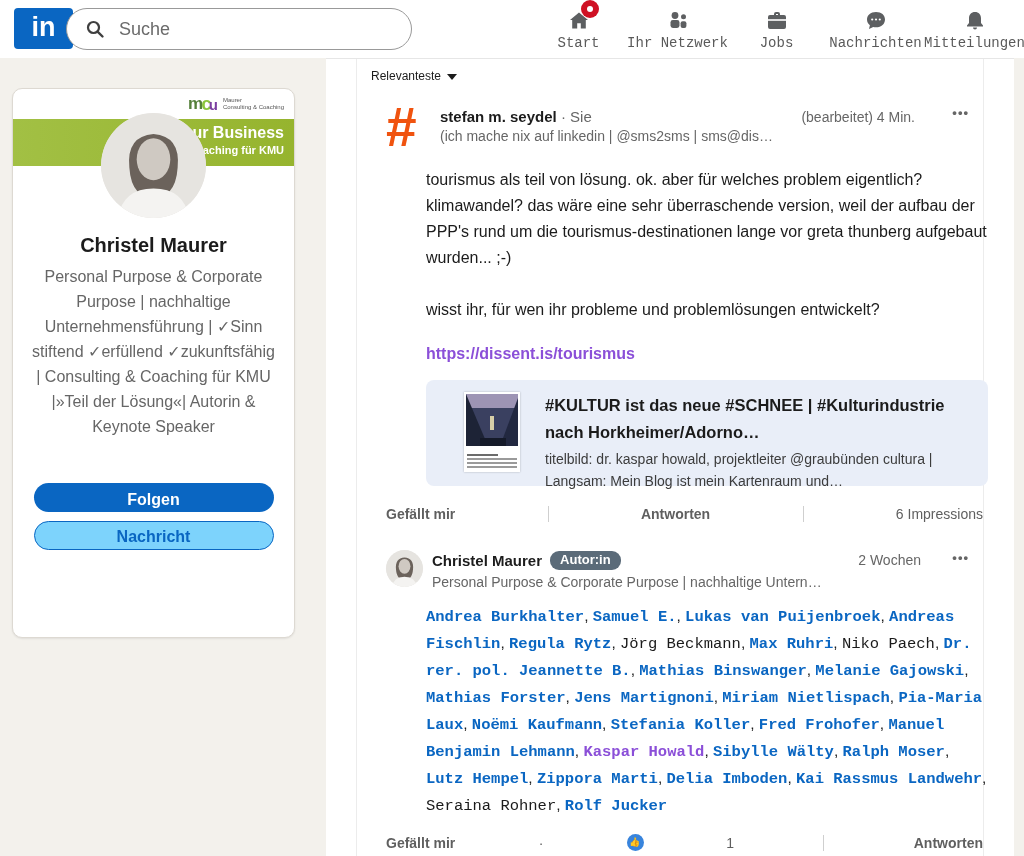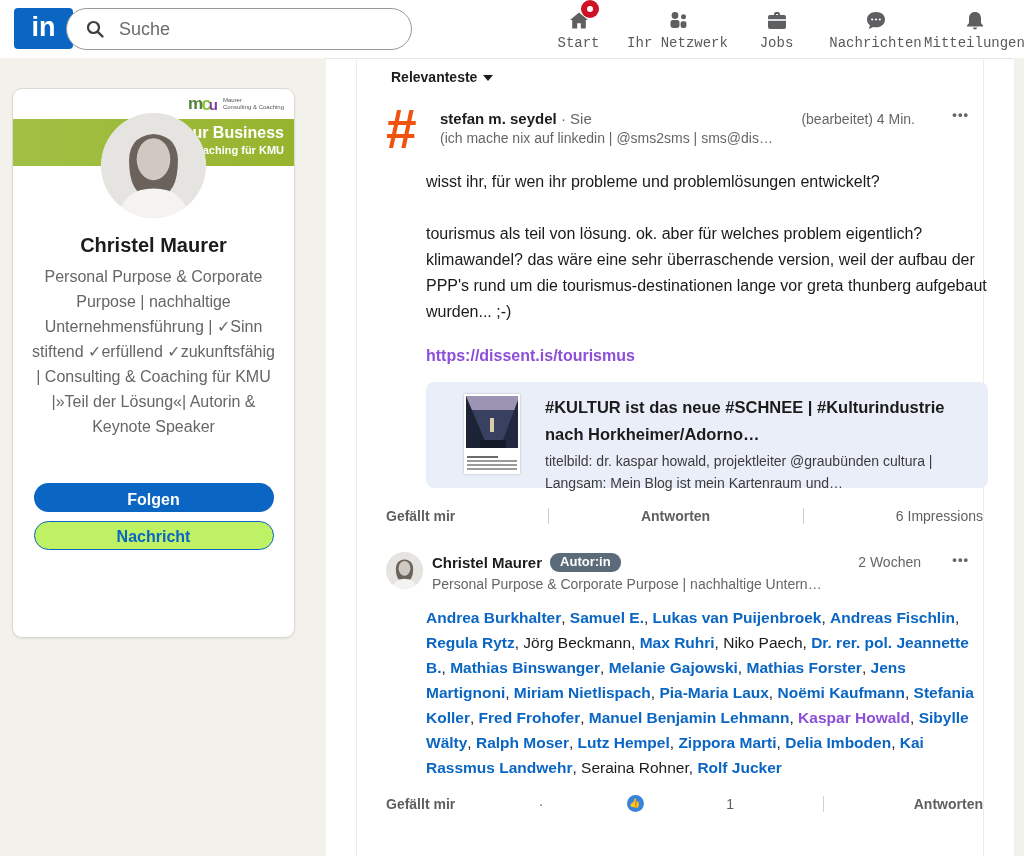--- a/index.html
+++ b/index.html
@@ -48,31 +48,31 @@
   .pavatar { width:105px; height:105px; border-radius:50%; overflow:hidden;
     margin:-53px auto 0 auto; background:#e9e7e3; position:relative; z-index:2; }
   .pname { text-align:center; font-size:20px; font-weight:bold; color:#1c1c1c;
     margin-top:16px; }
   .pheadline { text-align:center; font-size:16px; color:#666;
     line-height:25px; padding:7px 18px 0 18px; }
   .btn { display:block; width:240px; height:29px; margin:0 auto;
     border-radius:18px; font-size:16px; font-weight:bold; text-align:center;
     line-height:33px; cursor:pointer; }
   .btn-follow { background:#0a66c2; color:#fff; margin-top:44px; border:none; }
-  .btn-msg { background:#bef264; color:#0a66c2; border:1.5px solid #0a66c2;
+  .btn-msg { background:#7dd3fc; color:#0a66c2; border:1.5px solid #0a66c2;
     margin-top:9px; line-height:30px; }
 
   
   .feedpanel { position:absolute; left:326px; top:58px; width:688px; height:798px;
     background:#fff; border-top:1px solid #e6e6e6; }
   .feedinner { margin:0 30px; height:100%;
     border-left:1px solid #ececec; border-right:1px solid #ececec;
     padding:10px 0 0 14px; }
-  .sortrow { font-size:14px; font-weight:bold; color:#1c1c1c;
-    display:flex; align-items:center; cursor:pointer; width:120px;margin-left:20px; }
+  .sortrow { font-size:12px; font-weight:normal; color:#1c1c1c;
+    display:flex; align-items:center; cursor:pointer; width:120px; }
   .caret { width:0; height:0; border-left:5px solid transparent;
     border-right:5px solid transparent; border-top:6px solid #1c1c1c;
     margin-left:6px; margin-top:2px; }
 
   .posthead { display:flex; margin-top:22px; position:relative; }
   .hashav { width:40px; height:48px; color:#f0530f; font-size:55px;
     font-weight:bold; line-height:44px; margin-left:15px; }
   .phtext { margin-left:14px; padding-top:3px; }
   .phname-row { font-size:15px; color:#666; }
   .phname { font-weight:bold; color:#1c1c1c; }
@@ -118,21 +118,21 @@
   .cname-row { display:flex; align-items:center; }
   .cname { font-size:15px; font-weight:bold; color:#1c1c1c; }
   .cbadge { margin-left:8px; background:#5b6b79; color:#fff; font-size:13px;
     font-weight:bold; border-radius:9px; padding:1px 10px 3px 10px; }
   .ctime { position:absolute; right:62px; top:2px; font-size:14px; color:#666; }
   .csub { font-size:14px; color:#666; margin-top:4px; width:540px;
     white-space:nowrap; overflow:hidden; text-overflow:ellipsis; }
 
   .mentions { margin:13px 0 0 55px; width:562px; font-size:15.5px;
     line-height:25px; color:#1b1b1b; }
-  .mention { cursor:pointer; }
+  .mention { cursor:pointer;font-family:Liberation Mono, monospace; }
   .mention.link { color:#0a66c2; font-weight:bold; }
   .mention.visited { color:#8b4fd8; font-weight:bold; }
   .mention.plain { color:#1b1b1b; font-weight:normal; cursor:text; }
 
   .cactions { margin:15px 0 0 15px; }
 </style>
 </head>
 <body>
 
 <div class="topnav">
@@ -243,22 +243,22 @@
         <div class="phname-row">
           <span class="phname">stefan m. seydel</span><span> · Sie</span>
         </div>
         <div class="phsub">(ich mache nix auf linkedin | @sms2sms | sms@dis…</div>
       </div>
       <span class="phmeta">(bearbeitet) 4 Min.</span>
       <span class="more">•••</span>
     </div>
 
     <div class="postbody">
+      <p>tourismus als teil von lösung. ok. aber für welches problem eigentlich? klimawandel? das wäre eine sehr überraschende version, weil der aufbau der PPP's rund um die tourismus-destinationen lange vor greta thunberg aufgebaut wurden... ;-)</p>
       <p>wisst ihr, für wen ihr probleme und problemlösungen entwickelt?</p>
-      <p>tourismus als teil von lösung. ok. aber für welches problem eigentlich? klimawandel? das wäre eine sehr überraschende version, weil der aufbau der PPP's rund um die tourismus-destinationen lange vor greta thunberg aufgebaut wurden... ;-)</p>
     </div>
 
     <a class="postlink" href="#">https://dissent.is/tourismus</a>
 
     <div class="preview">
       <div class="thumb">
         <svg width="52" height="52" viewBox="0 0 52 52">
           <rect width="52" height="52" fill="#9d94b4"></rect>
           <rect y="14" width="52" height="38" fill="#3a4060"></rect>
           <path d="M0 0 L22 52 L0 52 z" fill="#1d2336"></path>

